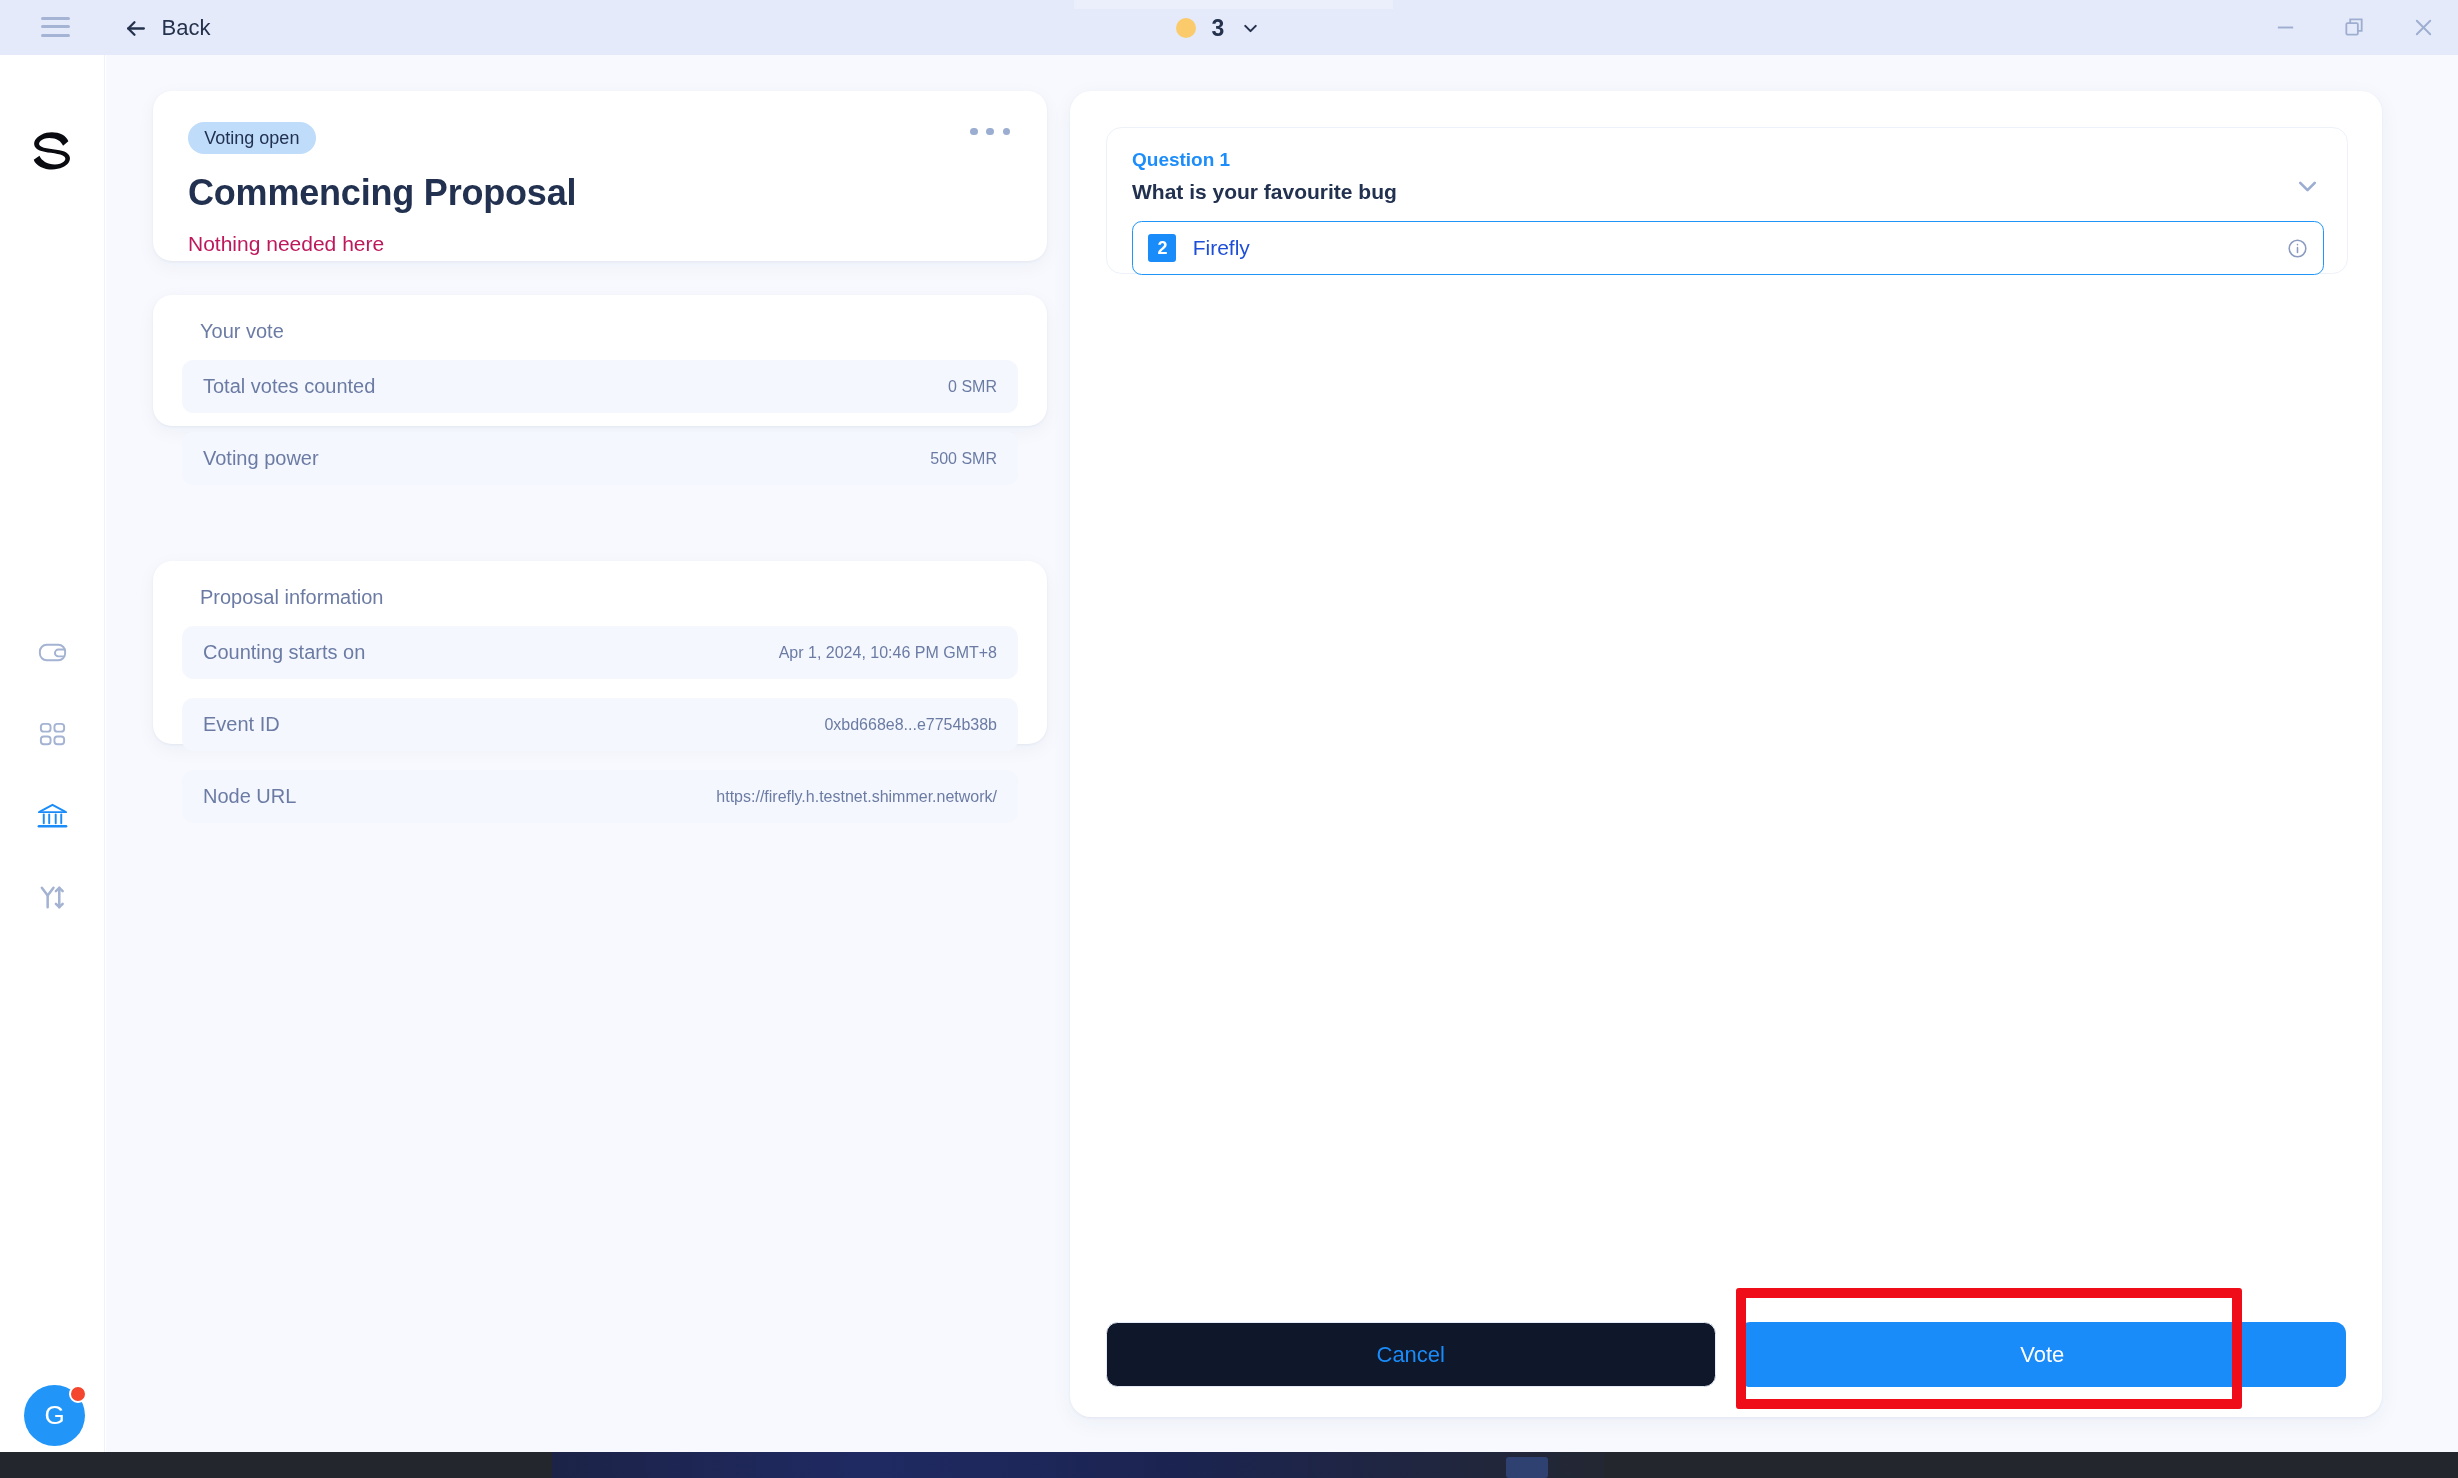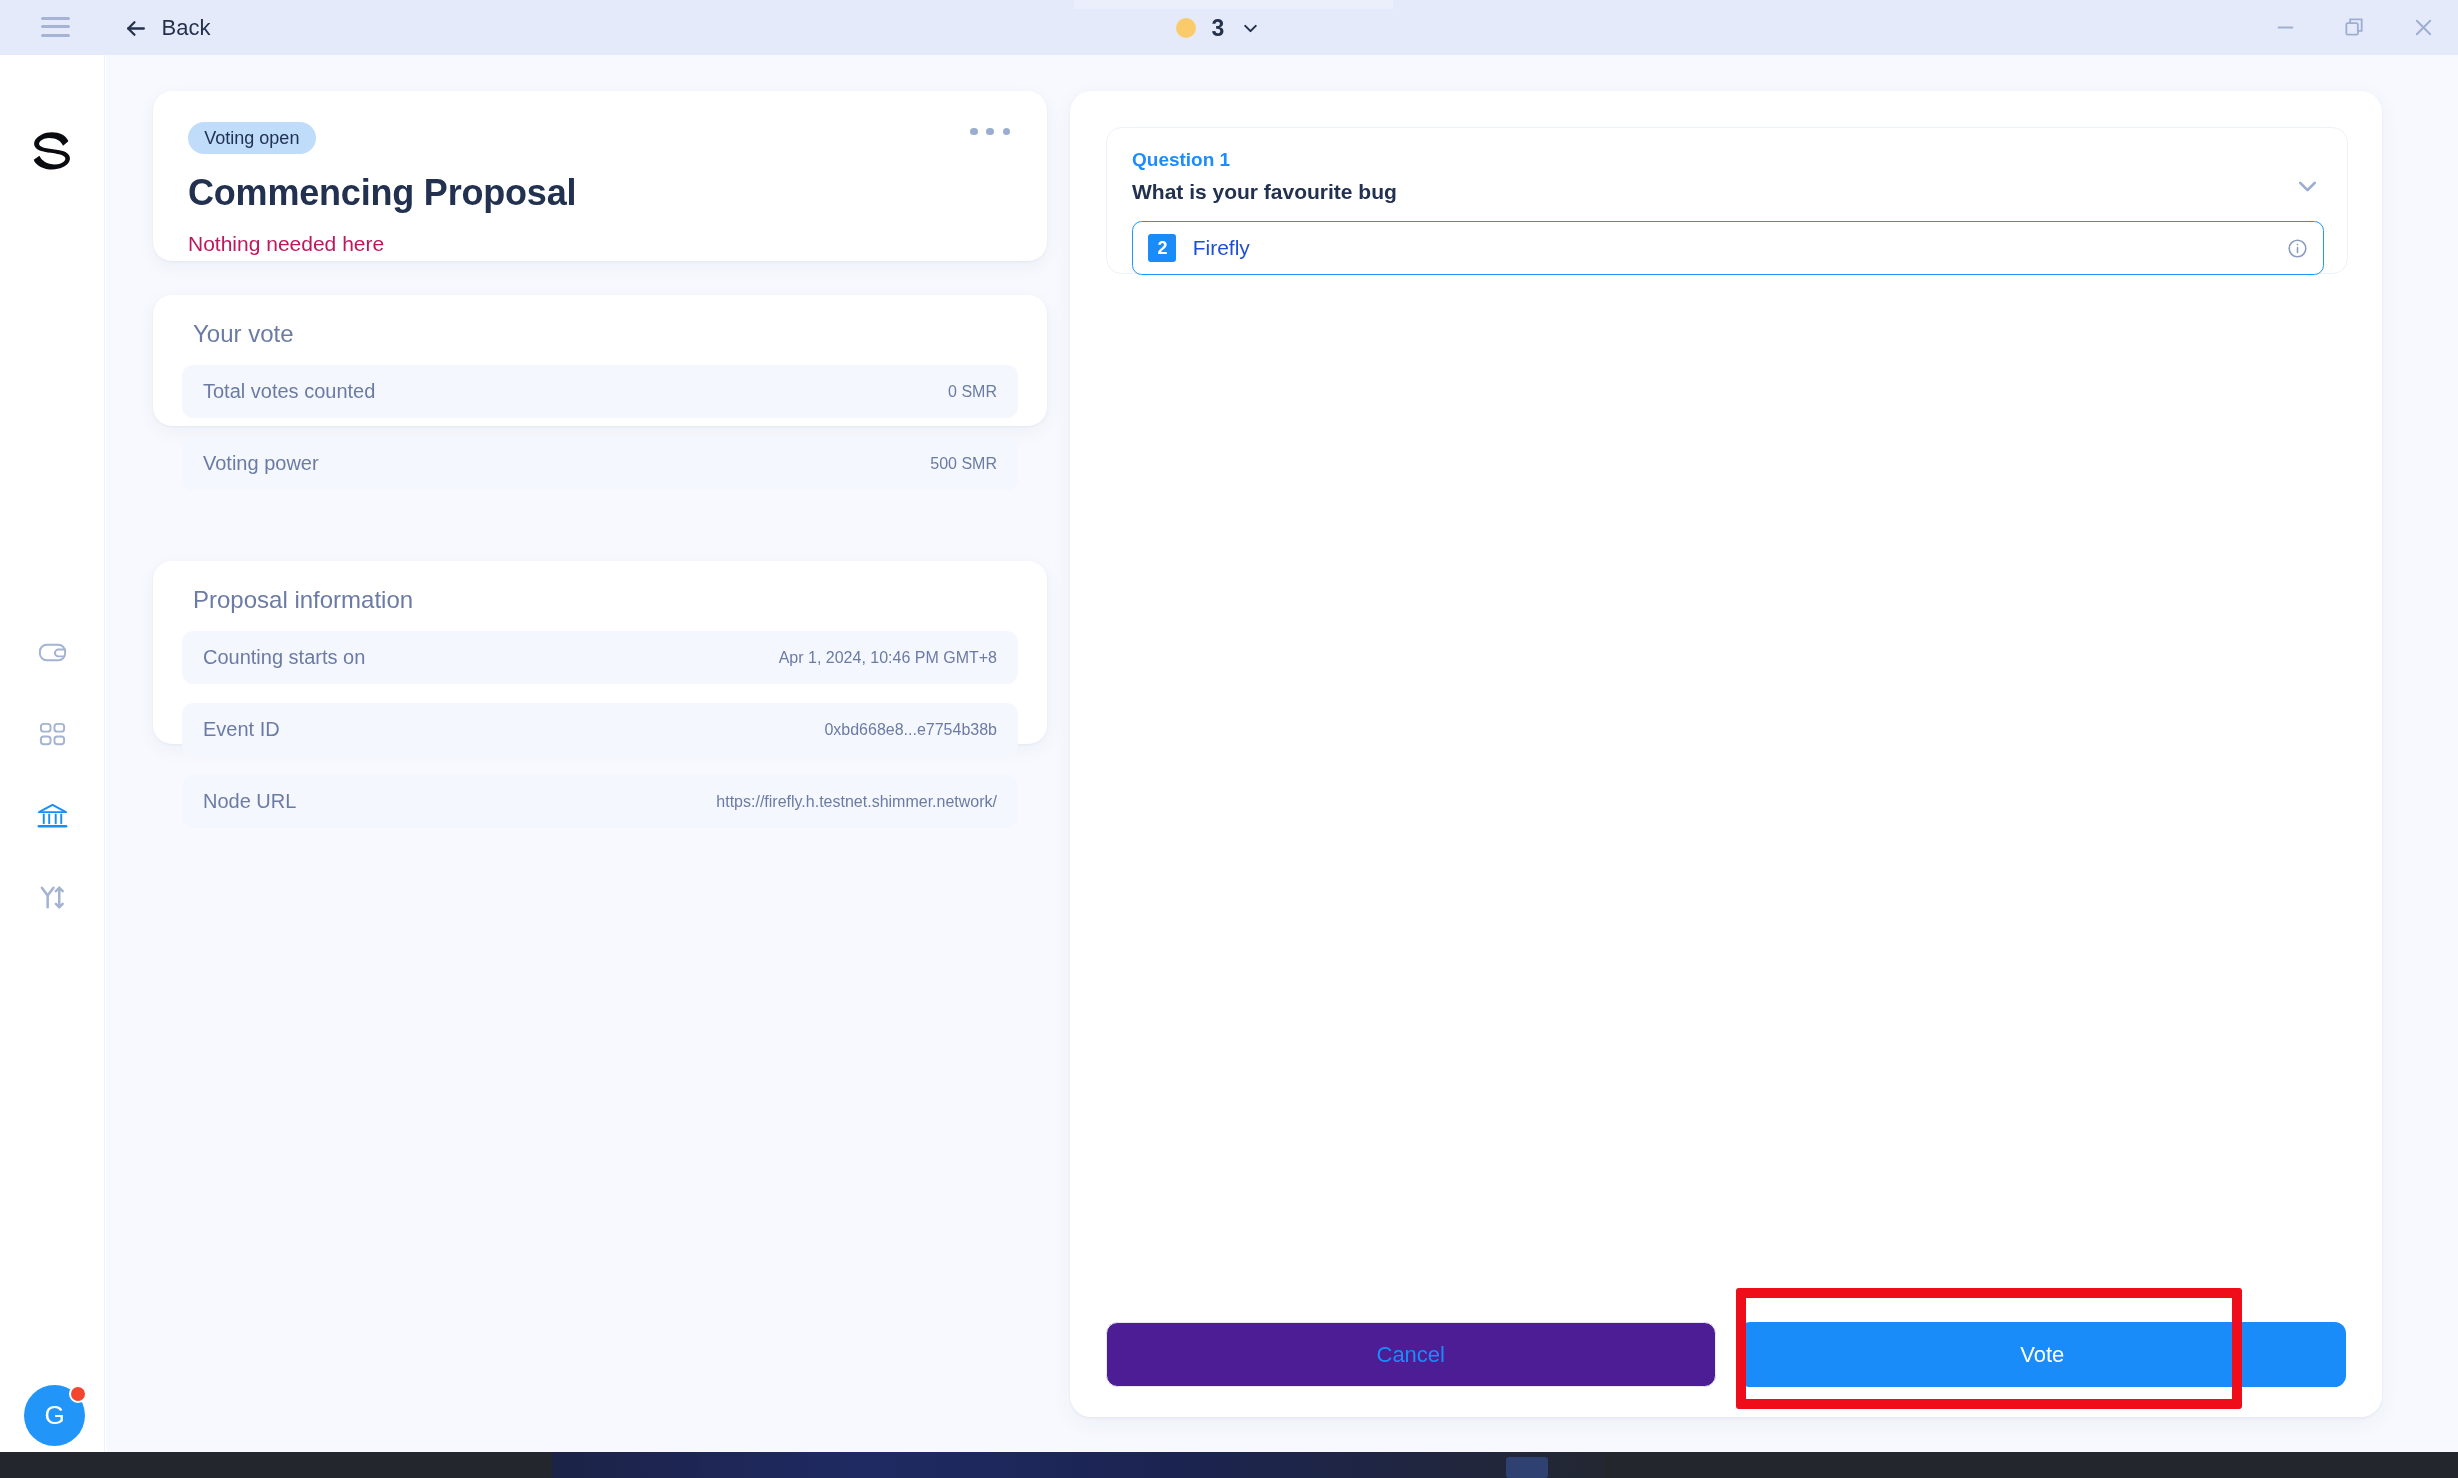--- a/index.html
+++ b/index.html
@@ -203,23 +203,23 @@
     width: 894px; height: 131px;
     padding: 25px 29px 25px 29px;
   }
   .card-info {
     position: absolute;
     left: 47px; top: 506px;
     width: 894px; height: 183px;
     padding: 25px 29px 25px 29px;
   }
   .card-heading {
-    font-size: 24px;
+    font-size: 20px;
     color: #6b7ba4;
-    margin-left: 11px;
+    margin-left: 18px;
   }
   .kv-list { margin-top: 17.3px; display: flex; flex-direction: column; gap: 19px; }
   .kv-row {
     height: 53px;
     background: #f4f7fe;
     border-radius: 11.5px;
     display: flex; align-items: center; justify-content: space-between;
     padding: 0 21px;
   }
   .kv-key { font-size: 20px; color: #6b7ba4; }
@@ -303,21 +303,21 @@
     height: 65px;
     border-radius: 11.5px;
     display: flex; align-items: center; justify-content: center;
     font-size: 22px;
     cursor: pointer;
     border: none;
     font-family: "Liberation Sans", sans-serif;
   }
   .btn-cancel {
     flex: 1;
-    background: #4c1d95;
+    background: #0f172a;
     border: 1px solid #e4eaf6;
     color: #1a8cfa;
   }
   .btn-vote {
     flex: 1;
     background: #1a8cfa;
     color: #ffffff;
   }
 
   

